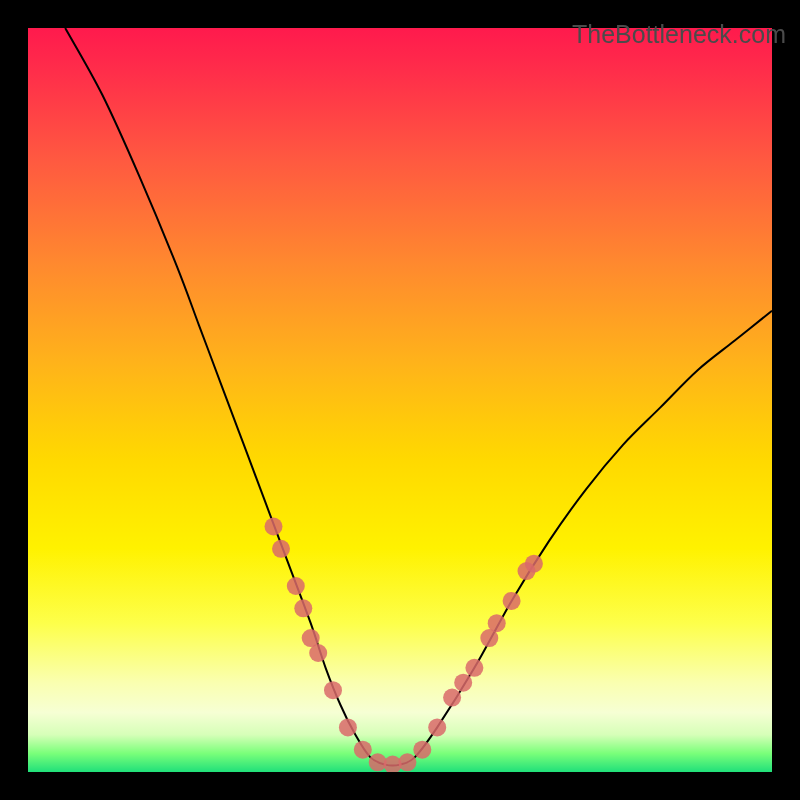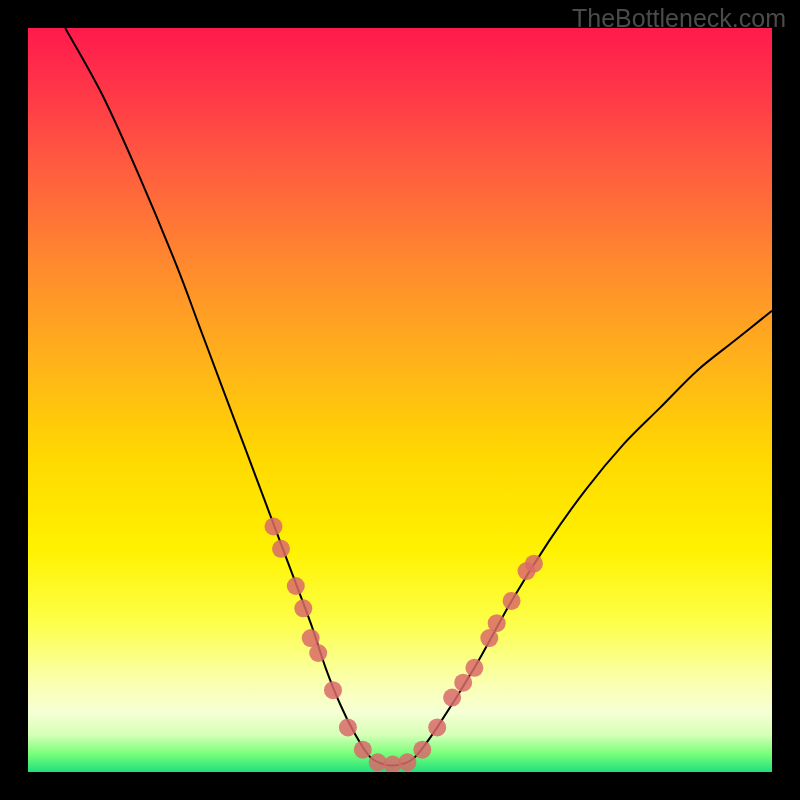--- a/index.html
+++ b/index.html
@@ -45,21 +45,21 @@
       #fdff4a 80%,
       #faffb0 88%,
       #f6ffd4 92%,
       #d6ffb8 95%,
       #7aff7a 97.5%,
       #20e07a 100%
     );
   }
   .attribution {
     position: absolute;
-    top: 4px;
+    top: 20px;
     right: 14px;
     color: #4b4b4b;
     font-size: 25px;
     letter-spacing: 0px;
     font-weight: 500;
     z-index: 5;
   }
   svg.curve {
     position: absolute;
     left: 0;

